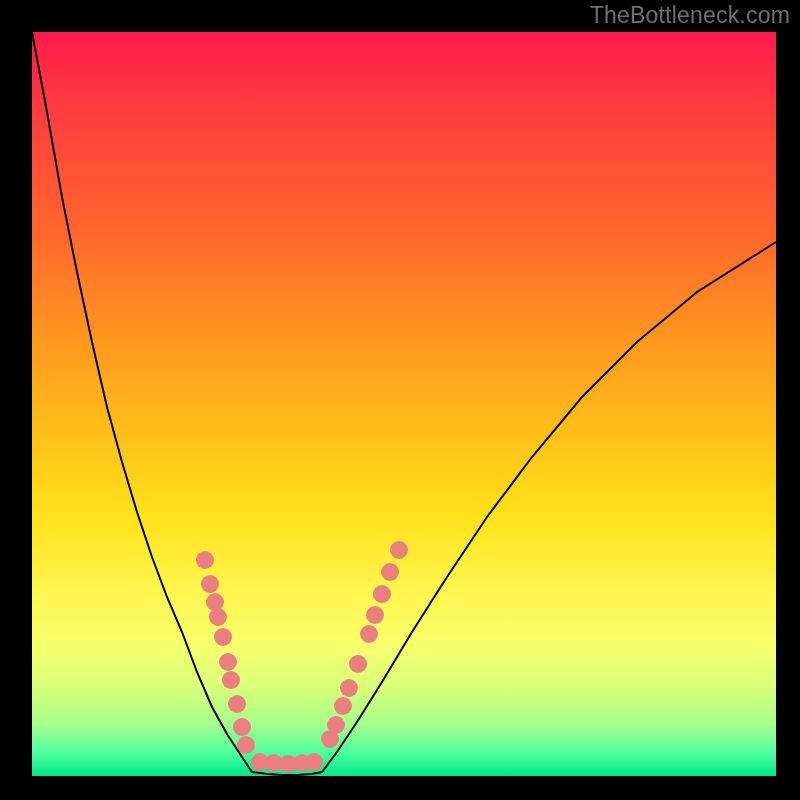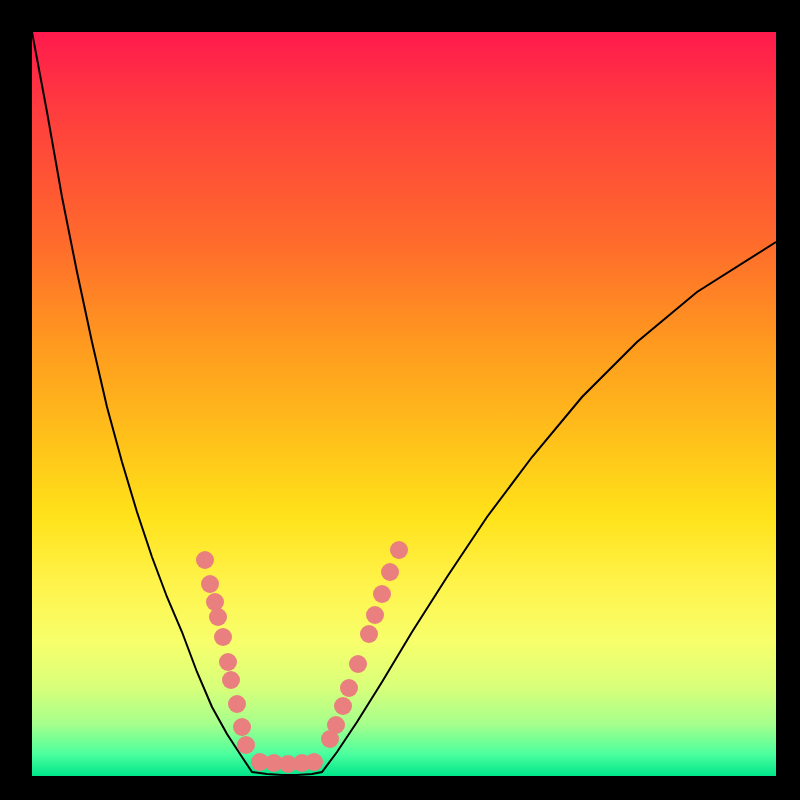--- a/index.html
+++ b/index.html
@@ -89,13 +89,14 @@
         <circle cx="343" cy="706" r="9" class="dot"></circle>
         <circle cx="349" cy="688" r="9" class="dot"></circle>
         <circle cx="358" cy="664" r="9" class="dot"></circle>
         <circle cx="369" cy="634" r="9" class="dot"></circle>
         <circle cx="375" cy="615" r="9" class="dot"></circle>
         <circle cx="382" cy="594" r="9" class="dot"></circle>
         <circle cx="390" cy="572" r="9" class="dot"></circle>
         <circle cx="399" cy="550" r="9" class="dot"></circle>
       </g>
   </svg>
+  <div class="watermark">TheBottleneck.com</div>
 </div>
 
 </body></html>

